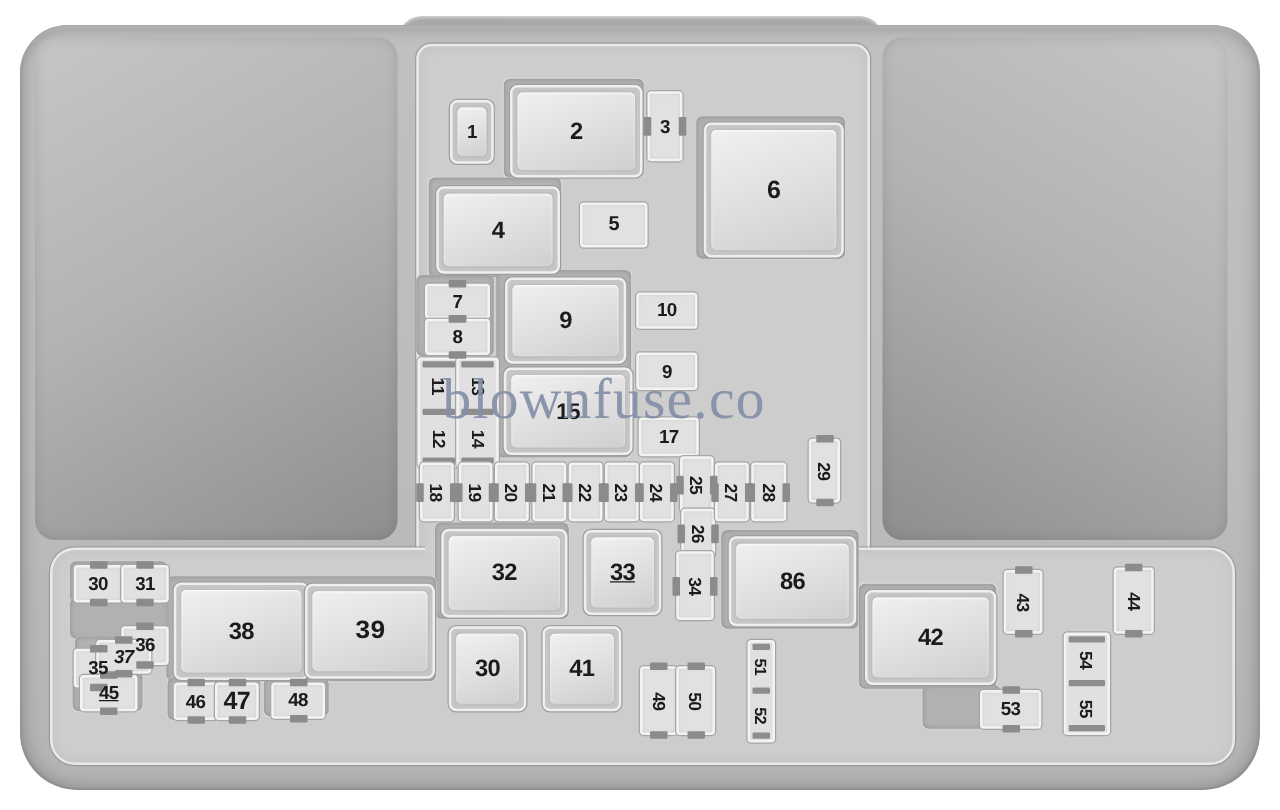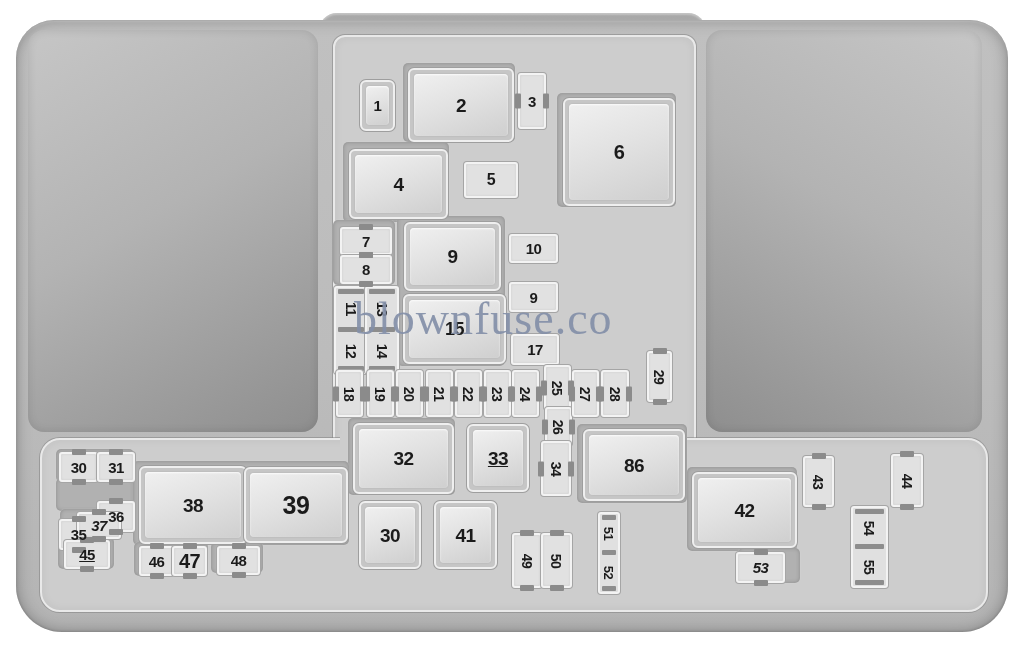--- a/index.html
+++ b/index.html
@@ -308,21 +308,21 @@
         <div class="tab tt"></div>
         <div class="tab tb"></div>
         <span class="lbl" style="font-size: 15px;">45</span>
       </div>
       <div class="el relay" style="left: 139px; top: 466px; width: 104px; height: 74px;">
         <div class="inner"></div>
         <span class="lbl" style="font-size: 19px;">38</span>
       </div>
       <div class="el relay" style="left: 244px; top: 467px; width: 100px; height: 72px;">
         <div class="inner"></div>
-        <span class="lbl" style="font-size: 25px;">39</span>
+        <span class="lbl" style="font-size: 21px; font-family: Liberation Mono, monospace;">39</span>
       </div>
       <div class="el fusebox" style="left: 139px; top: 546px; width: 31px; height: 26px;">
         <div class="tab tt"></div>
         <div class="tab tb"></div>
         <span class="lbl" style="font-size: 15px;">46</span>
       </div>
       <div class="el fusebox" style="left: 172px; top: 546px; width: 31px; height: 26px;">
         <div class="tab tt"></div>
         <div class="tab tb"></div>
         <span class="lbl" style="font-size: 20px;">47</span>
@@ -339,20 +339,20 @@
       <div class="el fusebox" style="left: 803px; top: 456px; width: 27px; height: 47px;">
         <div class="tab tt"></div>
         <div class="tab tb"></div>
         <span class="lbl rot" style="font-size: 14px;">43</span>
       </div>
       <div class="el fusebox" style="left: 891px; top: 454px; width: 28px; height: 49px;">
         <div class="tab tt"></div>
         <div class="tab tb"></div>
         <span class="lbl rot" style="font-size: 14px;">44</span>
       </div>
-      <div class="el fusebox" style="left: 736px; top: 552px; width: 45px; height: 27px; font-style: italic;">
+      <div class="el fusebox" style="left: 784px; top: 552px; width: 45px; height: 27px;">
         <div class="tab tt"></div>
         <div class="tab tb"></div>
         <span class="lbl" style="font-size: 15px;">53</span>
       </div>
     </div>
   <div class="watermark">blownfuse.co</div>
 </div>
 
 </body></html>

